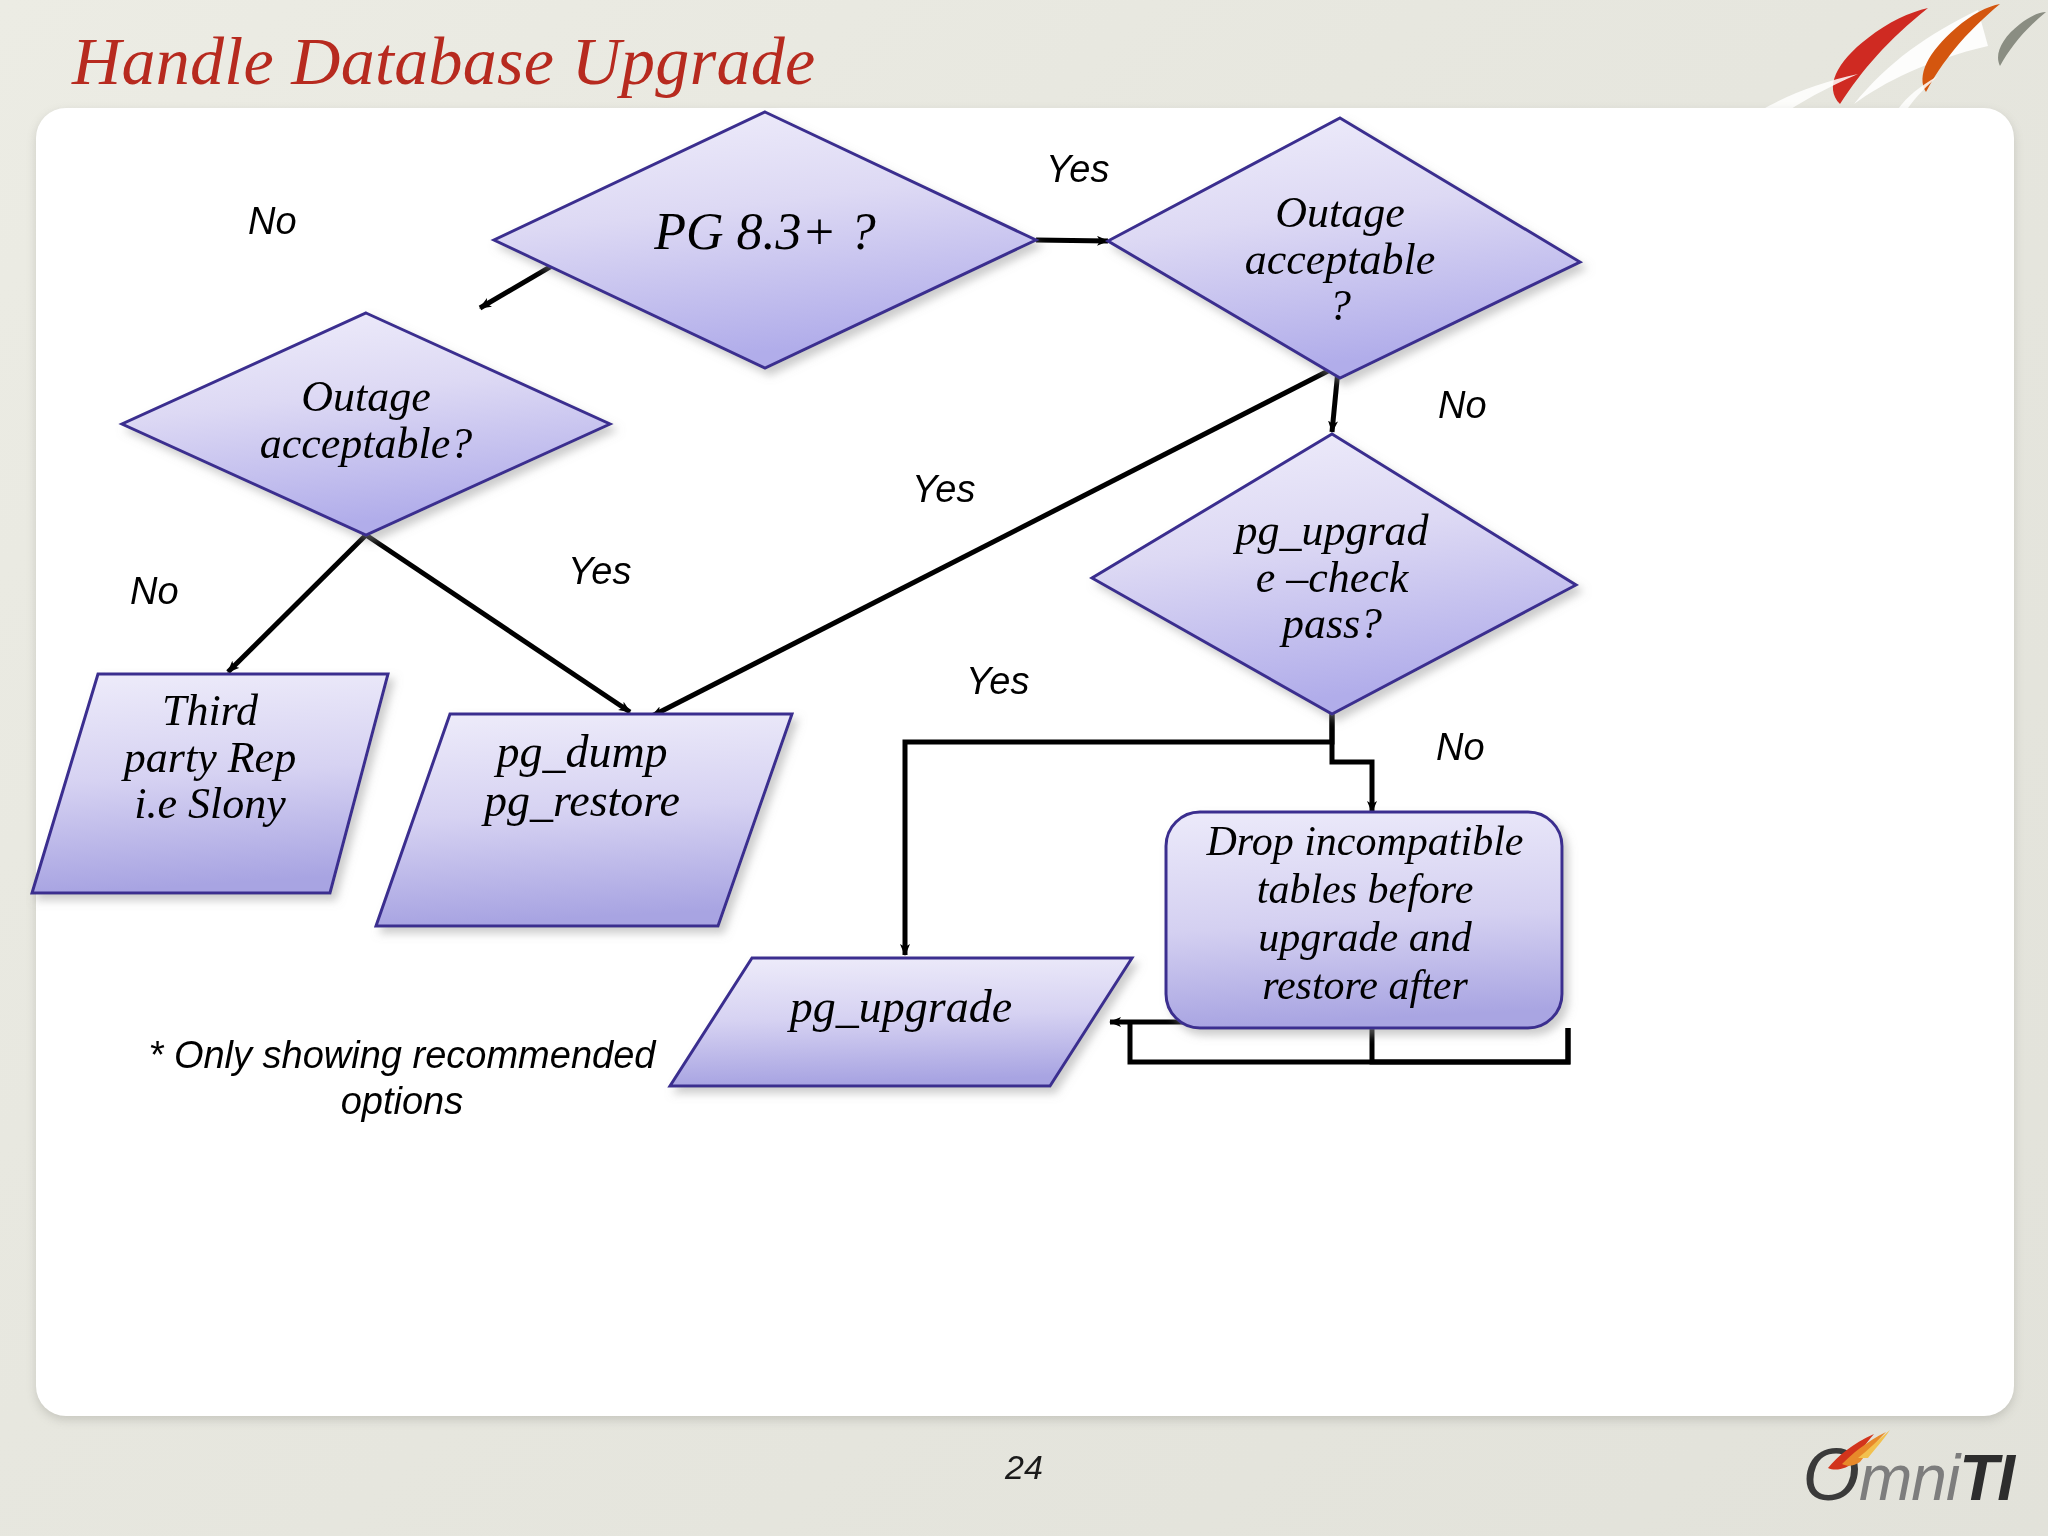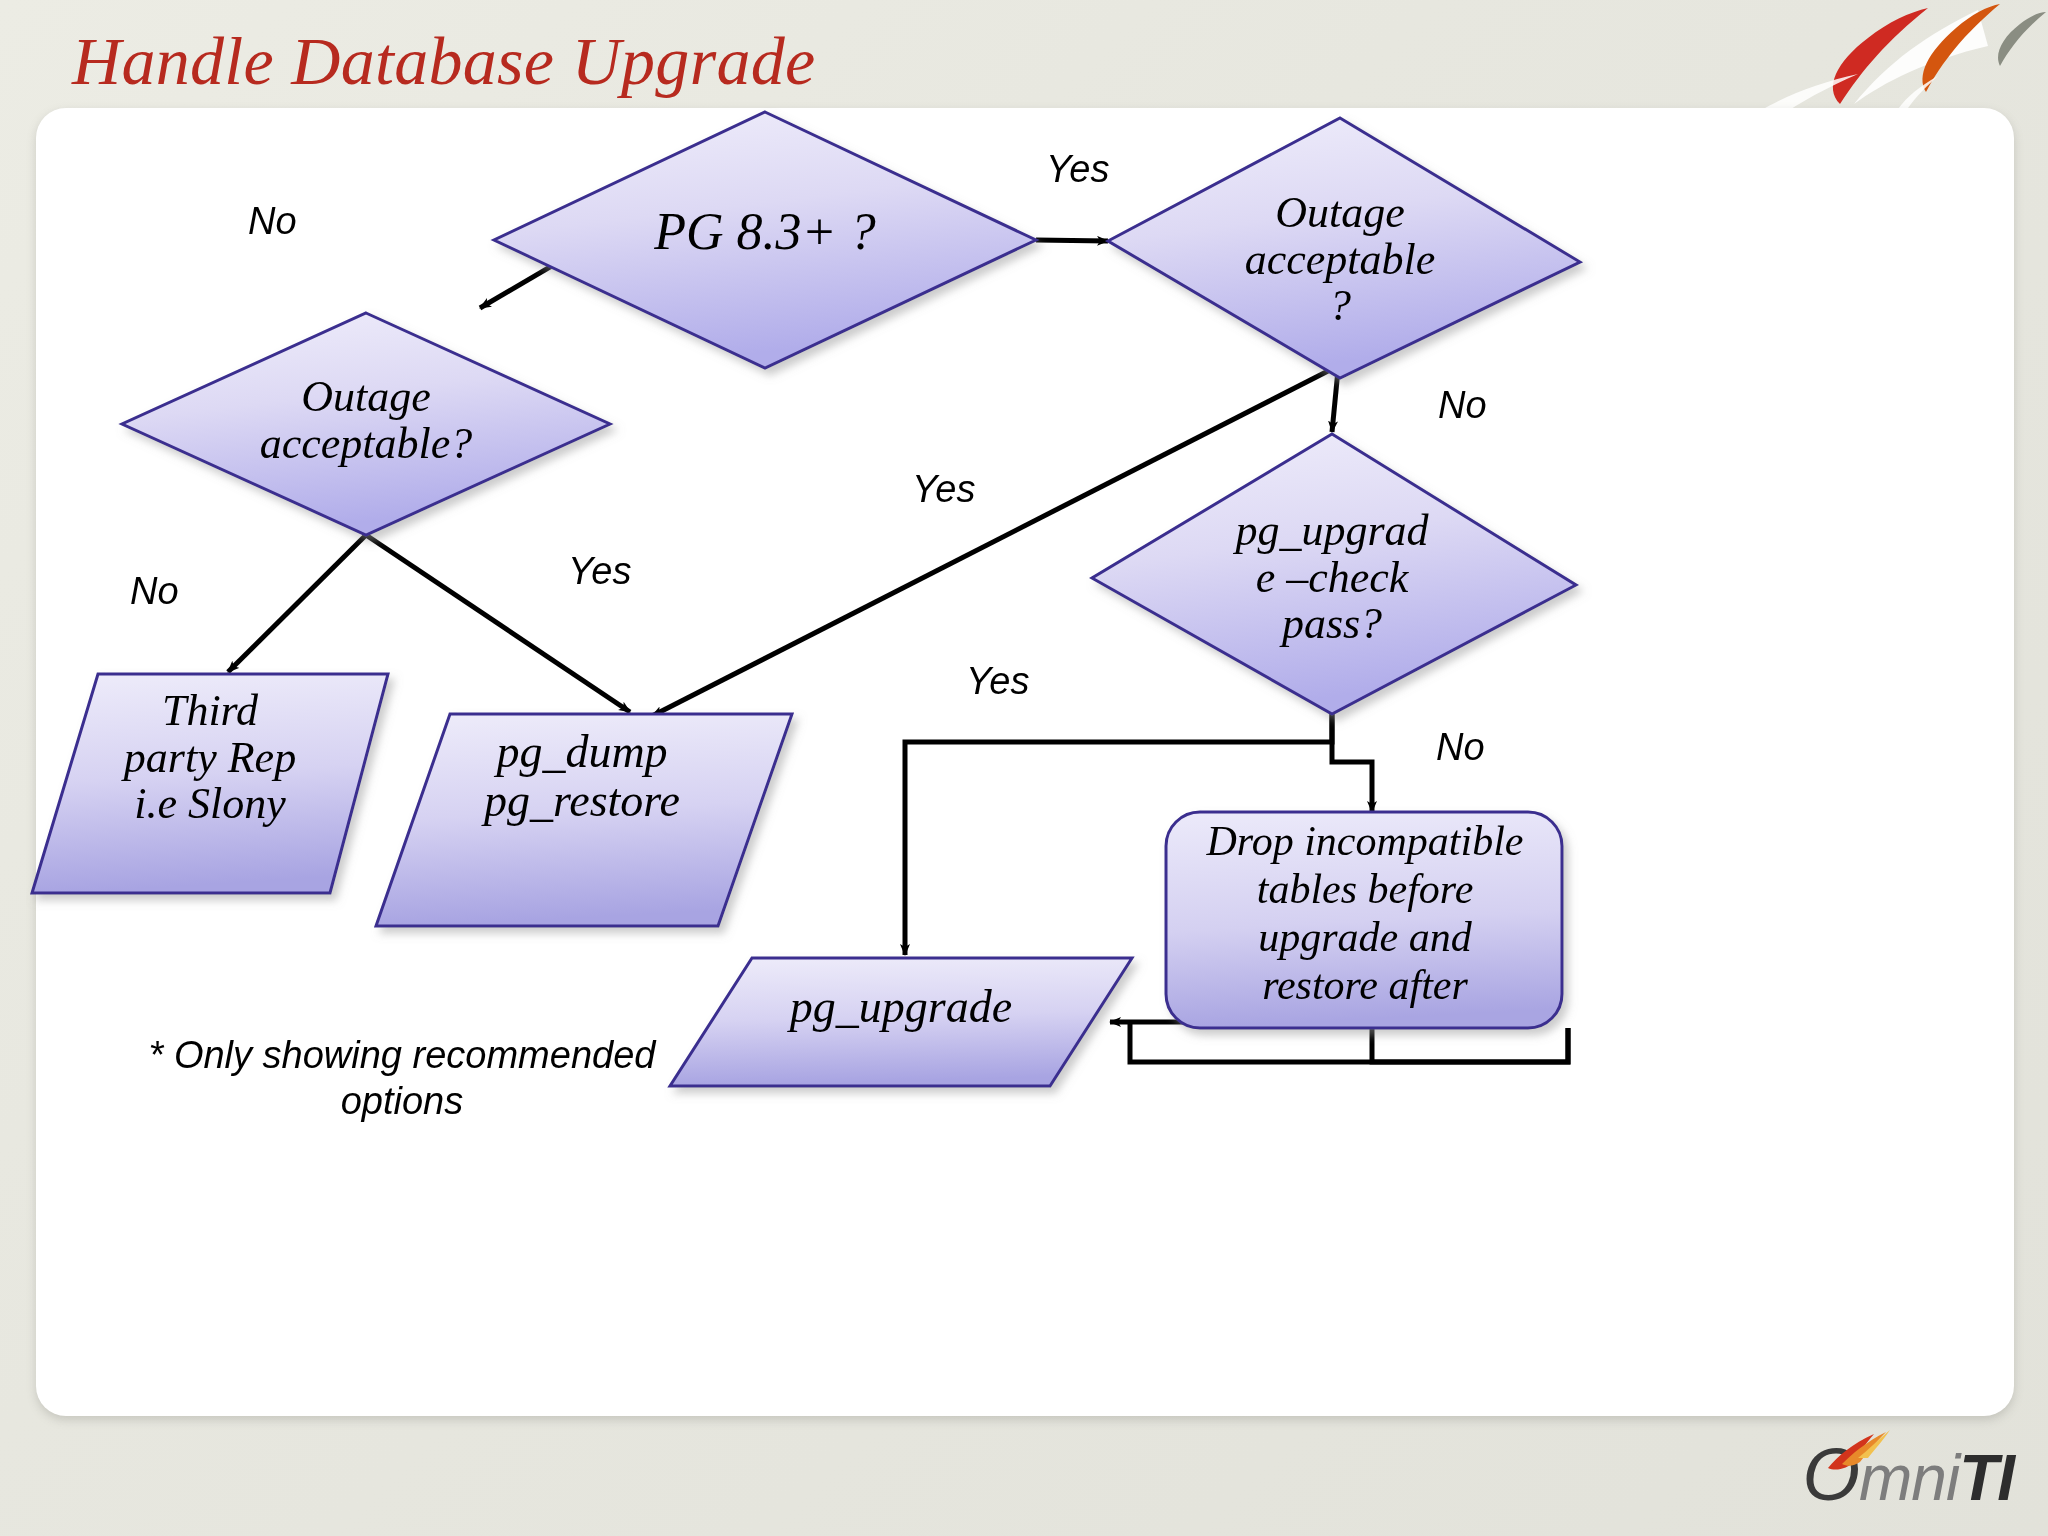--- a/index.html
+++ b/index.html
@@ -212,20 +212,21 @@
   <div class="edge-label" style="left:130px; top:570px;">No</div>
   <div class="edge-label" style="left:568px; top:550px;">Yes</div>
   <div class="edge-label" style="left:912px; top:468px;">Yes</div>
   <div class="edge-label" style="left:1438px; top:384px;">No</div>
   <div class="edge-label" style="left:966px; top:660px;">Yes</div>
   <div class="edge-label" style="left:1436px; top:726px;">No</div>
 
   <div id="footnote">* Only showing recommended
 options</div>
 
+  <div id="pagenum">24</div>
 
   <div id="logo">
     <div class="wordmark">
       <span class="lg-o">O</span>
       <svg class="flame" width="68" height="44" viewBox="0 0 68 44">
         <path d="M4 40 C 14 28, 28 16, 50 6 C 40 18, 34 26, 30 34 C 24 40, 12 44, 4 40 Z" fill="#d2341c"></path>
         <path d="M18 36 C 28 26, 42 14, 62 4 C 50 16, 42 26, 36 34 C 30 38, 24 39, 18 36 Z" fill="#e8892a"></path>
         <path d="M34 30 C 44 22, 54 12, 66 2 C 58 14, 50 22, 44 30 Z" fill="#f2c14e"></path>
       </svg>
       <span class="lg-mni">mni</span>

